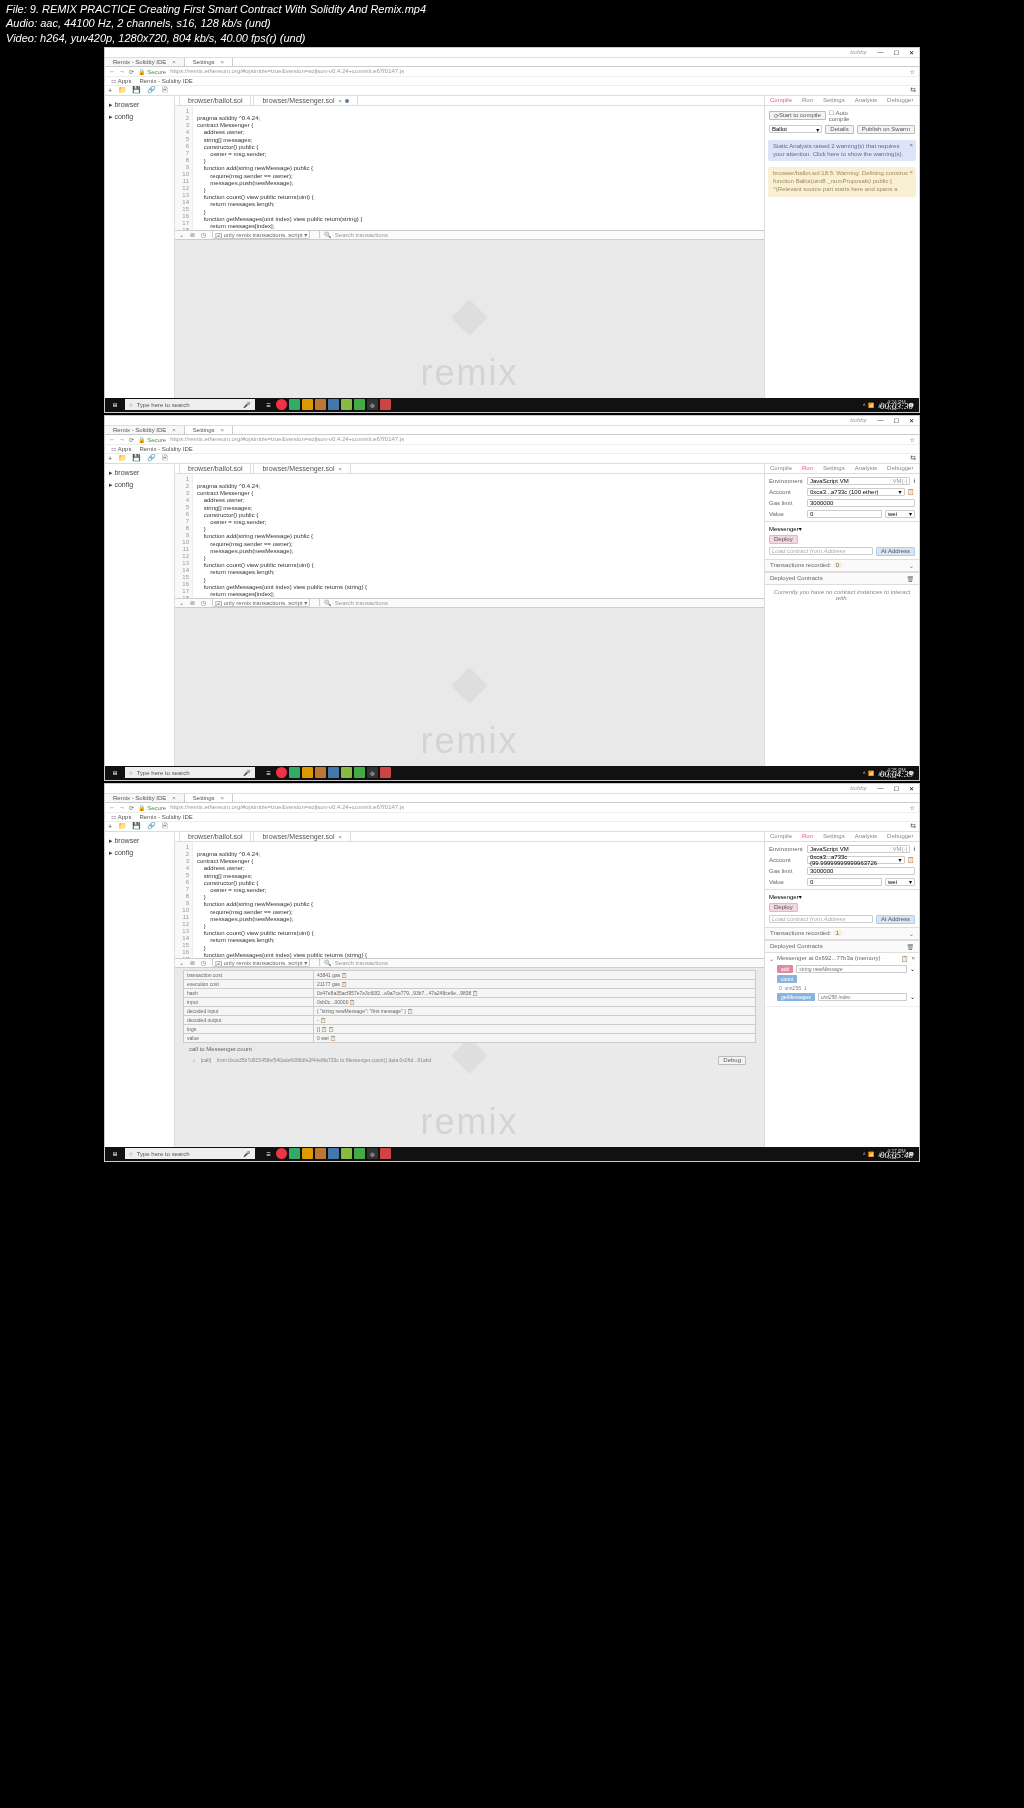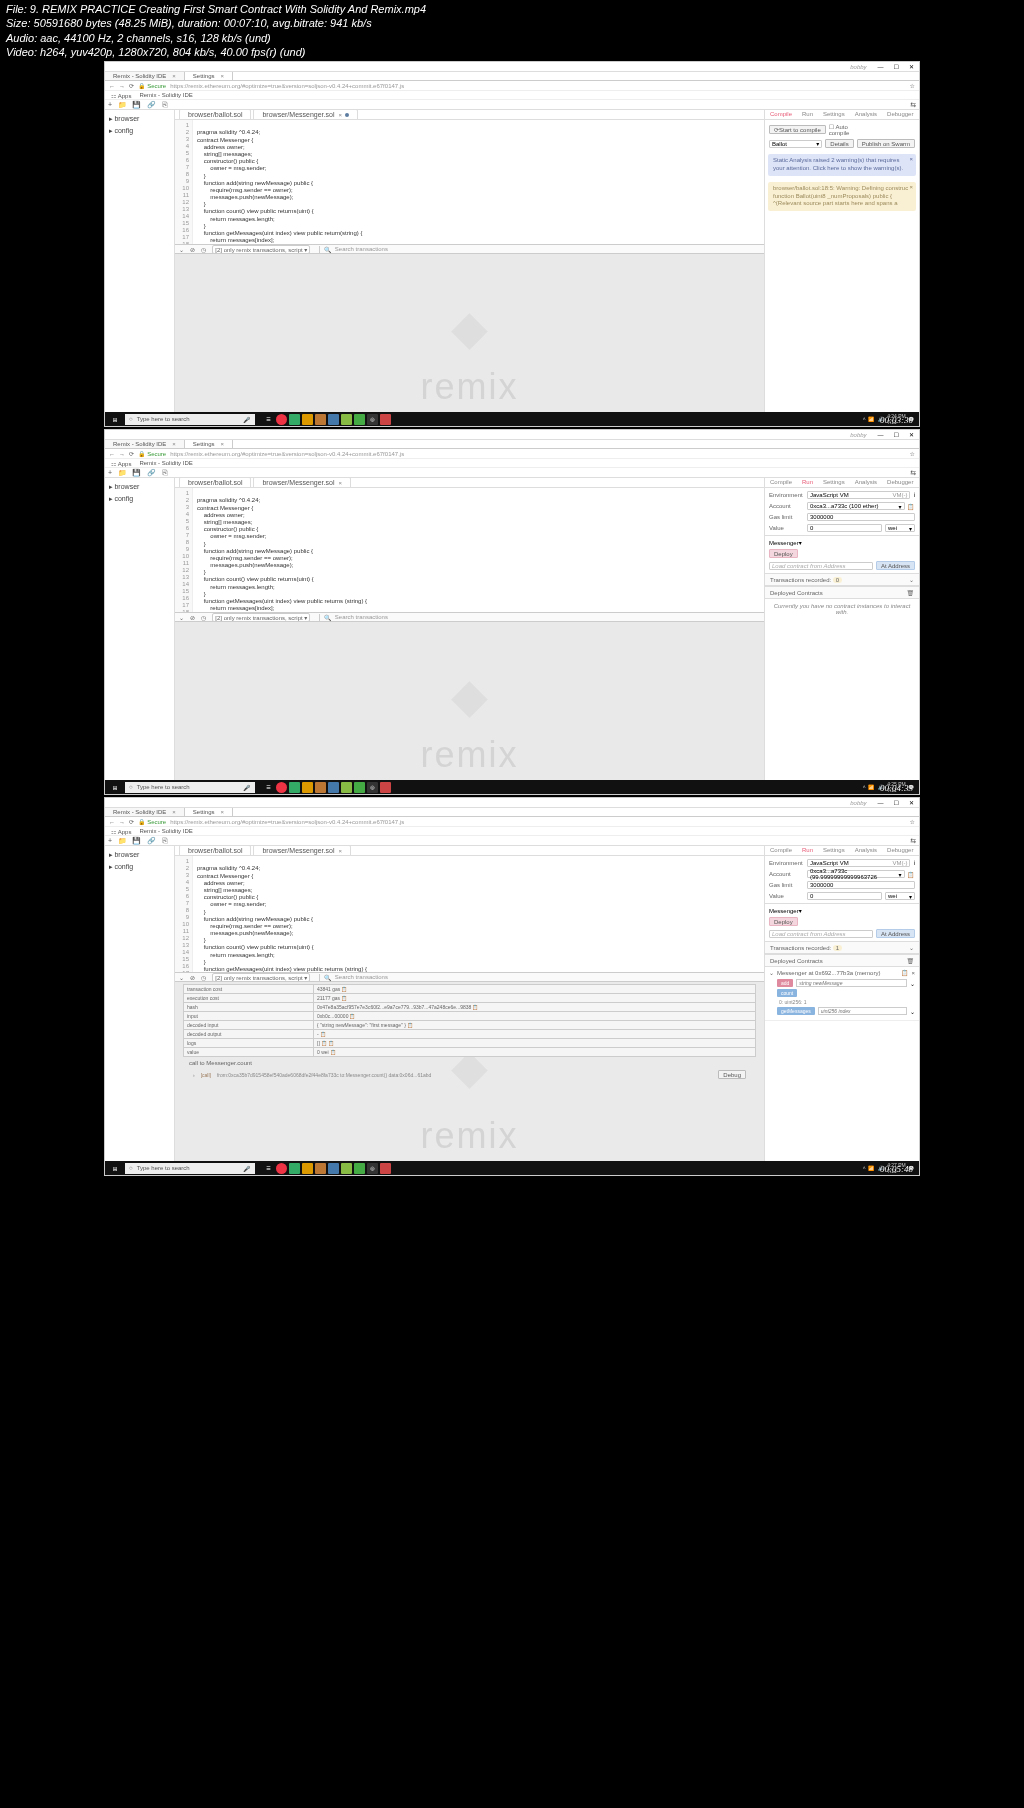--- a/index.html
+++ b/index.html
@@ -78,21 +78,20 @@
 .call-line { font-size:6px; color:#666; padding:3px 6px; }
 .call-detail { font-size:5px; color:#888; padding:1px 10px; display:flex; align-items:center; gap:6px;}
 .call-detail .callbadge { color:#9b7b5b; }
 .dbg-btn { margin-left:auto; }
 </style>
 </head>
 <body>
 
 <div class="header">
   <div>File: 9. REMIX PRACTICE Creating First Smart Contract With Solidity And Remix.mp4</div>
-  <div>Size: 50591680 bytes (48.25 MiB), duration: 00:07:10, avg.bitrate: 941 kb/s</div>
   <div>Audio: aac, 44100 Hz, 2 channels, s16, 128 kb/s (und)</div>
   <div>Video: h264, yuv420p, 1280x720, 804 kb/s, 40.00 fps(r) (und)</div>
 </div>
 
 <div class="scr">
   <div class="titlebar">
     <span class="left"></span>
       <span class="right">bobby</span>
     <span style="padding:0 5px">—</span>
     <span style="padding:0 5px">☐</span>

